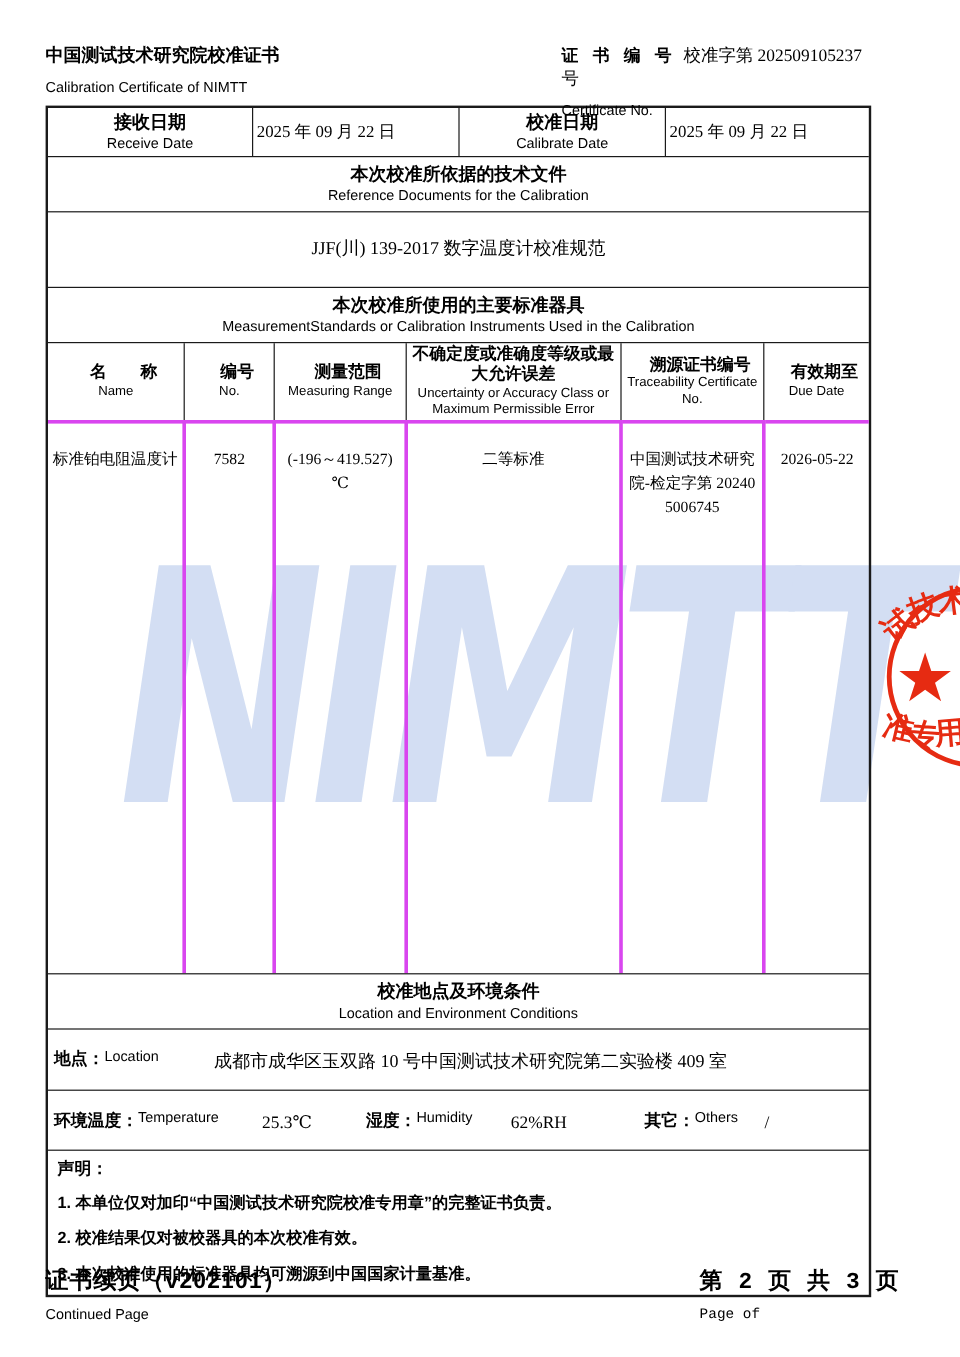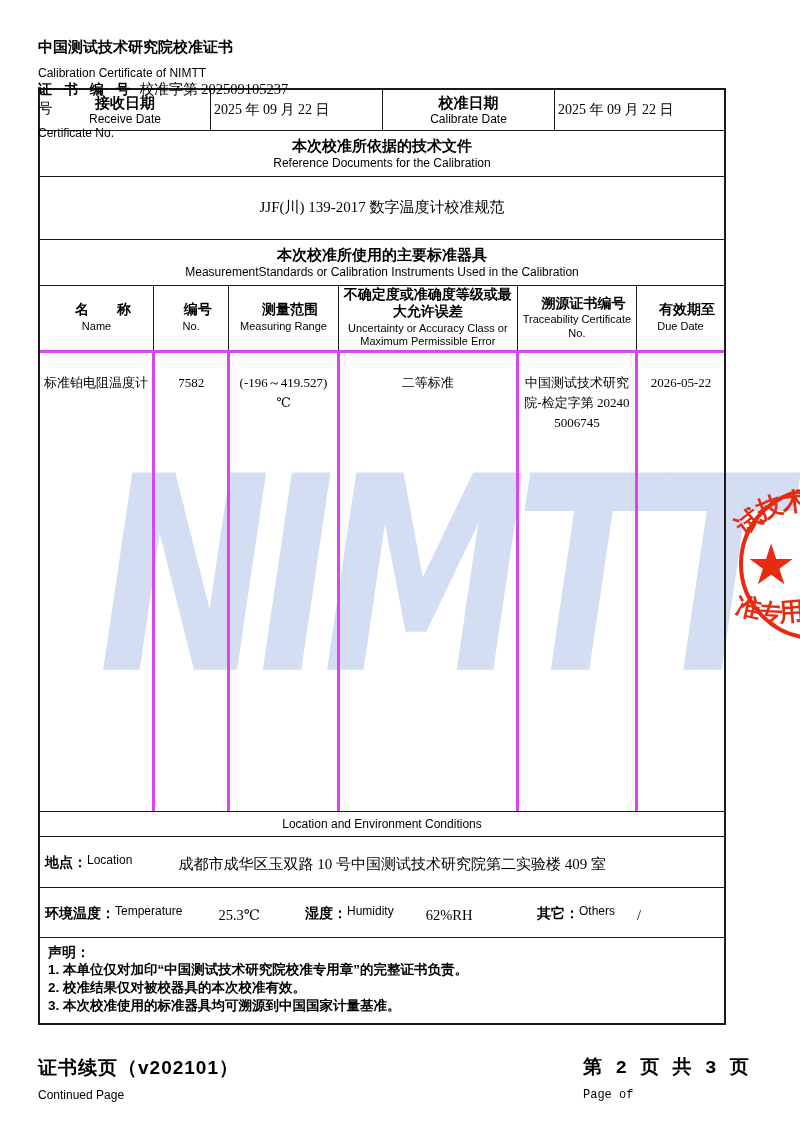--- a/index.html
+++ b/index.html
@@ -4,21 +4,21 @@
 <style>
   html,body{margin:0;padding:0;background:#fff;}
   .page{
     position:relative;width:800px;height:1131px;background:#fff;
     font-family:"Liberation Sans","DejaVu Sans",sans-serif;color:#000;
     overflow:hidden;
   }
   .serif{font-family:"Liberation Serif","DejaVu Serif",serif;}
 
   
-  .hdr{position:absolute;left:38px;top:38px;width:688px;display:flex;justify-content:space-between;z-index:2;flex-direction:column;}
+  .hdr{position:absolute;left:38px;top:38px;width:688px;display:flex;justify-content:space-between;z-index:2;}
   .hdr .zh{font-size:15px;font-weight:bold;line-height:1.25;}
   .hdr .en{font-size:12px;margin-top:9px;}
   .hdr-right{width:258px;}
   .certno-label{font-weight:bold;font-size:14px;letter-spacing:4px;}
   .certno-value{font-family:"Liberation Serif","DejaVu Serif",serif;font-weight:normal;font-size:14.5px;letter-spacing:0;margin-left:6px;}
 
   
   .doc{position:absolute;left:38px;top:88px;width:688px;box-sizing:border-box;border:2px solid #1a1a1a;z-index:1;background:transparent;}
   .sec{border-top:1px solid #1a1a1a;}
   .sec:first-child{border-top:none;}
@@ -71,21 +71,21 @@
   .env-g3{flex:1;}
   .env-value{font-family:"Liberation Serif","DejaVu Serif",serif;font-size:14.5px;margin-top:6px;}
   .env-g1 .env-value{margin-left:36px;}
   .env-g2 .env-value{margin-left:32px;}
   .env-g3 .env-value{margin-left:22px;}
 
   
   .decl{padding:5px 8px 9px;}
   .decl-zh{font-size:14px;font-weight:bold;line-height:1.3;}
   .decl-en{font-size:12px;line-height:1.3;margin-top:3px;}
-  .decl-item{font-size:13.5px;font-weight:bold;margin-top:0;line-height:1.3;}
+  .decl-item{font-size:13.5px;font-weight:bold;margin-top:12px;line-height:1.3;}
 
   
   .footer-left{position:absolute;left:38px;top:1057px;z-index:2;}
   .footer-right{position:absolute;left:583px;top:1057px;z-index:2;font-family:Liberation Mono, monospace;}
   .foot-zh{font-size:19px;font-weight:bold;line-height:1.2;letter-spacing:1px;}
   .foot-en{font-size:12px;margin-top:8px;letter-spacing:0;}
 
   
   .watermark{
     position:absolute;left:126px;top:448px;width:622px;height:256px;z-index:0;
@@ -222,20 +222,21 @@
               </td>
             <td>
                 <div class="cell-pad">2026-05-22</div>
               </td>
           </tr>
         </tbody>
       </table>
     </div>
 
     <div class="sec heading">
+      <div class="zh">校准地点及环境条件</div>
       <div class="en">Location and Environment Conditions</div>
     </div>
 
     <div class="sec loc-row">
       <div class="label-block">
         <div class="zh">地点：</div>
         <div class="en">Location</div>
       </div>
       <div class="loc-value">成都市成华区玉双路 10 号中国测试技术研究院第二实验楼 409 室</div>
     </div>

